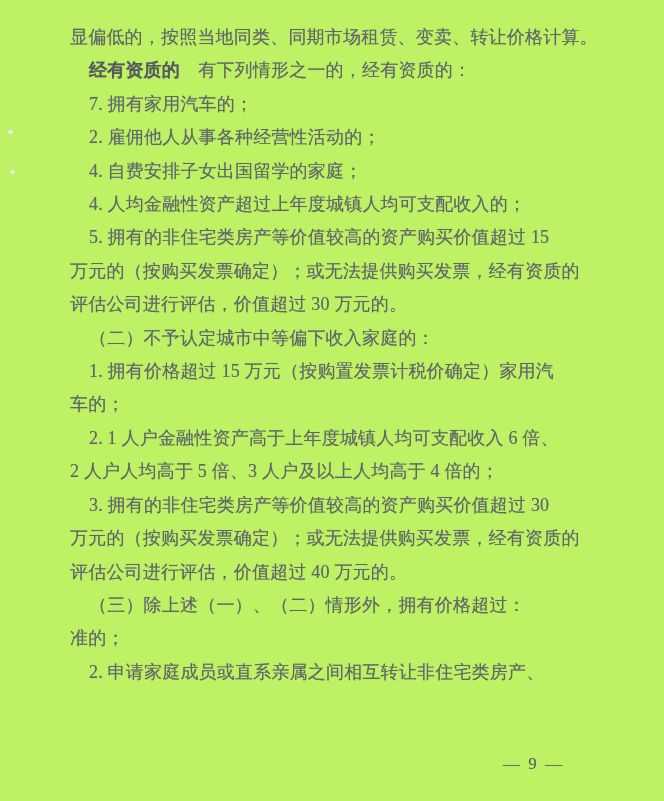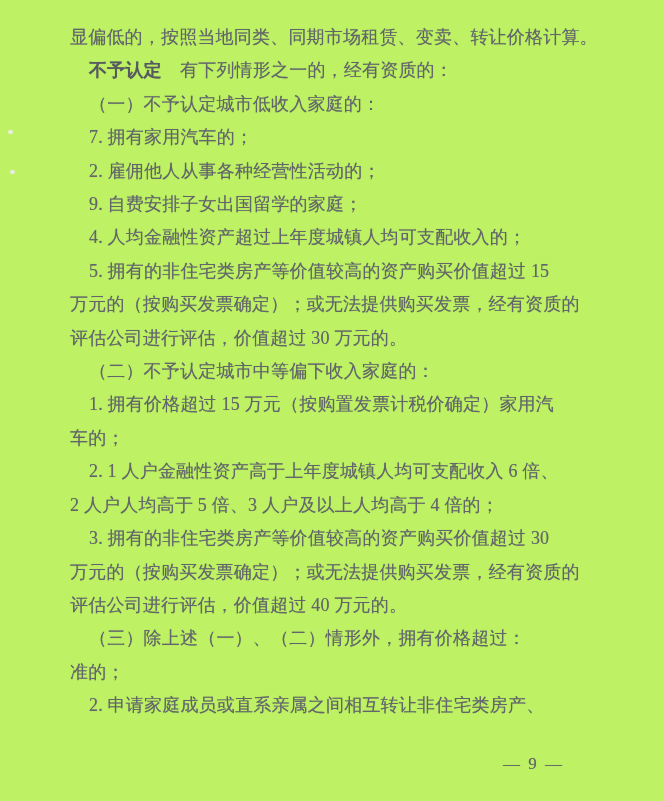--- a/index.html
+++ b/index.html
@@ -61,25 +61,24 @@
 </head>
 <body>
 
 <div class="page">
   <div class="speck s1"></div>
   <div class="speck s2"></div>
 
   <div class="content">
 
   <div class="line"><span>显偏低的，按照当地同类、同期市场租赁、变卖、转让价格计算。</span></div>
-      <div class="line indent"><span class="bold">不予认定</span><span>　有下列情形之一的，经有资质的：</span></div>
-      <div class="line indent"><span>（一）不予认定城市低收入家庭的：</span></div>
+      <div class="line indent"><span class="bold">经有资质的</span><span>　有下列情形之一的，经有资质的：</span></div>
       <div class="line indent"><span>7. 拥有家用汽车的；</span></div>
       <div class="line indent"><span>2. 雇佣他人从事各种经营性活动的；</span></div>
-      <div class="line indent"><span>9. 自费安排子女出国留学的家庭；</span></div>
+      <div class="line indent"><span>4. 自费安排子女出国留学的家庭；</span></div>
       <div class="line indent"><span>4. 人均金融性资产超过上年度城镇人均可支配收入的；</span></div>
       <div class="line indent"><span>5. 拥有的非住宅类房产等价值较高的资产购买价值超过 15</span></div>
       <div class="line"><span>万元的（按购买发票确定）；或无法提供购买发票，经有资质的</span></div>
       <div class="line"><span>评估公司进行评估，价值超过 30 万元的。</span></div>
       <div class="line indent"><span>（二）不予认定城市中等偏下收入家庭的：</span></div>
       <div class="line indent"><span>1. 拥有价格超过 15 万元（按购置发票计税价确定）家用汽</span></div>
       <div class="line"><span>车的；</span></div>
       <div class="line indent"><span>2. 1 人户金融性资产高于上年度城镇人均可支配收入 6 倍、</span></div>
       <div class="line"><span>2 人户人均高于 5 倍、3 人户及以上人均高于 4 倍的；</span></div>
       <div class="line indent"><span>3. 拥有的非住宅类房产等价值较高的资产购买价值超过 30</span></div>

